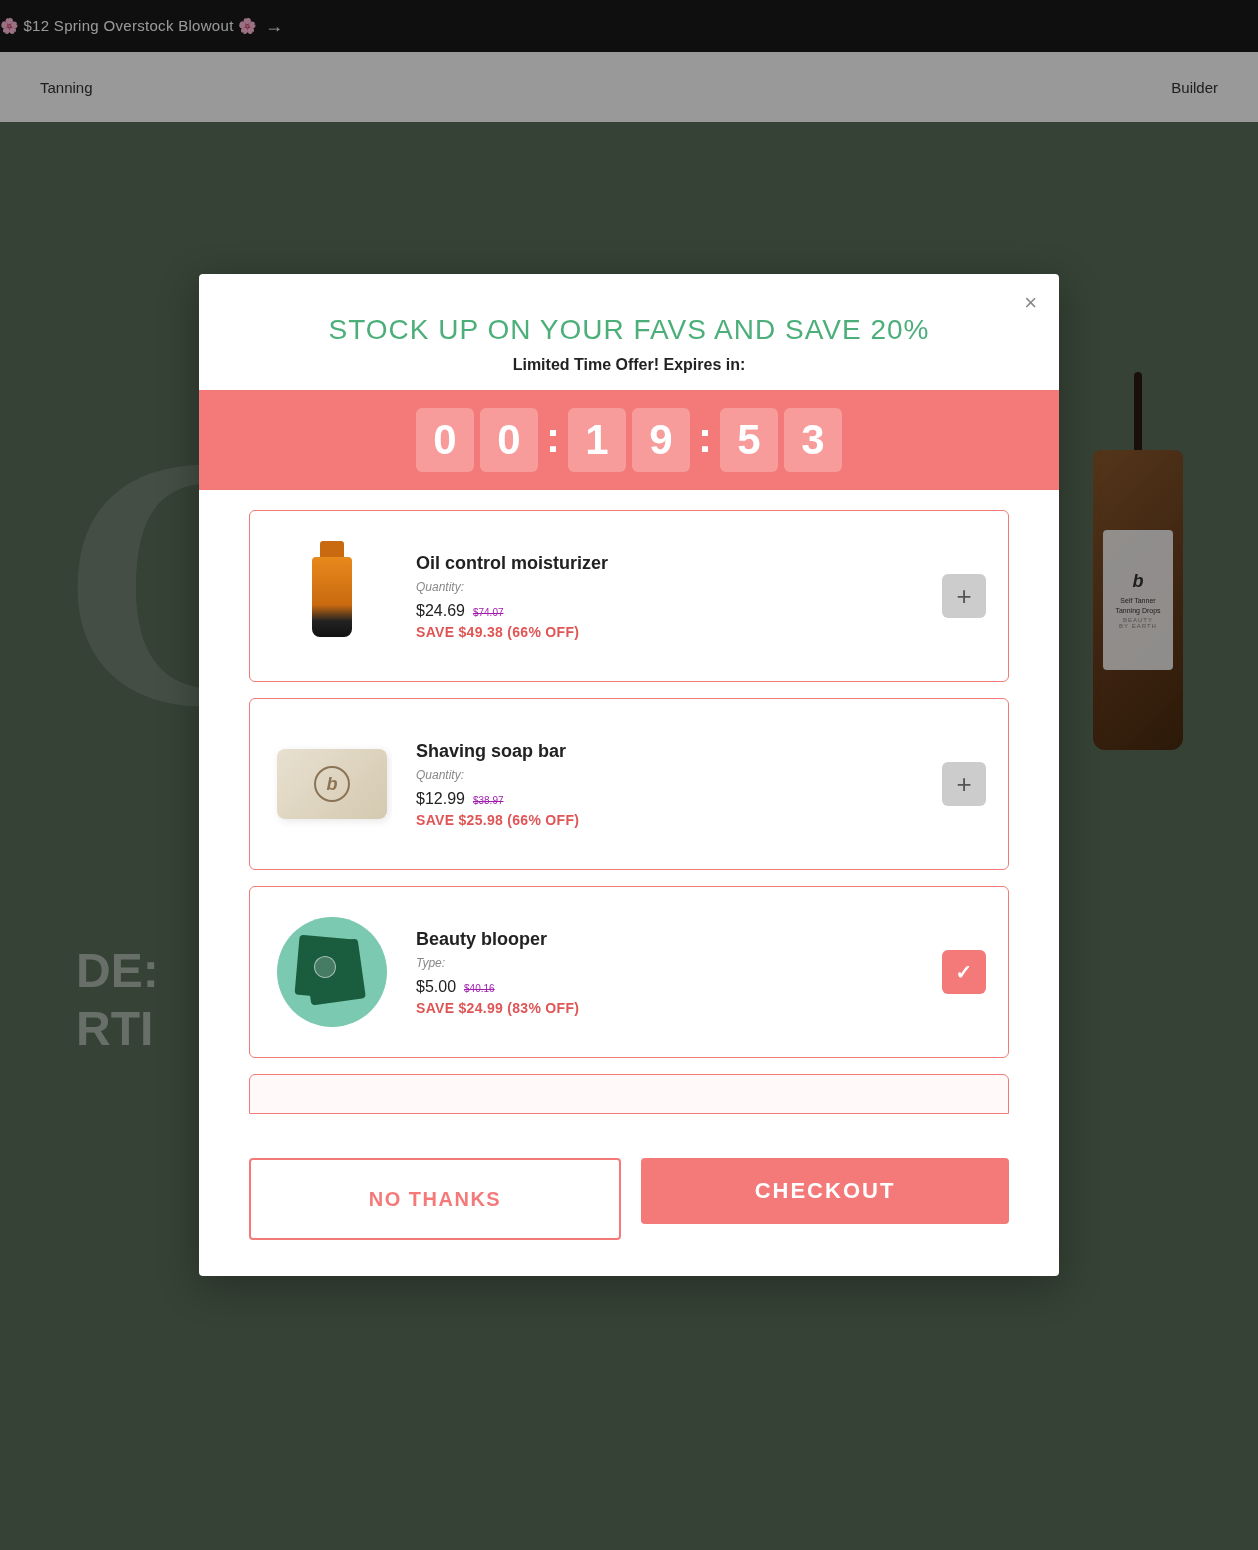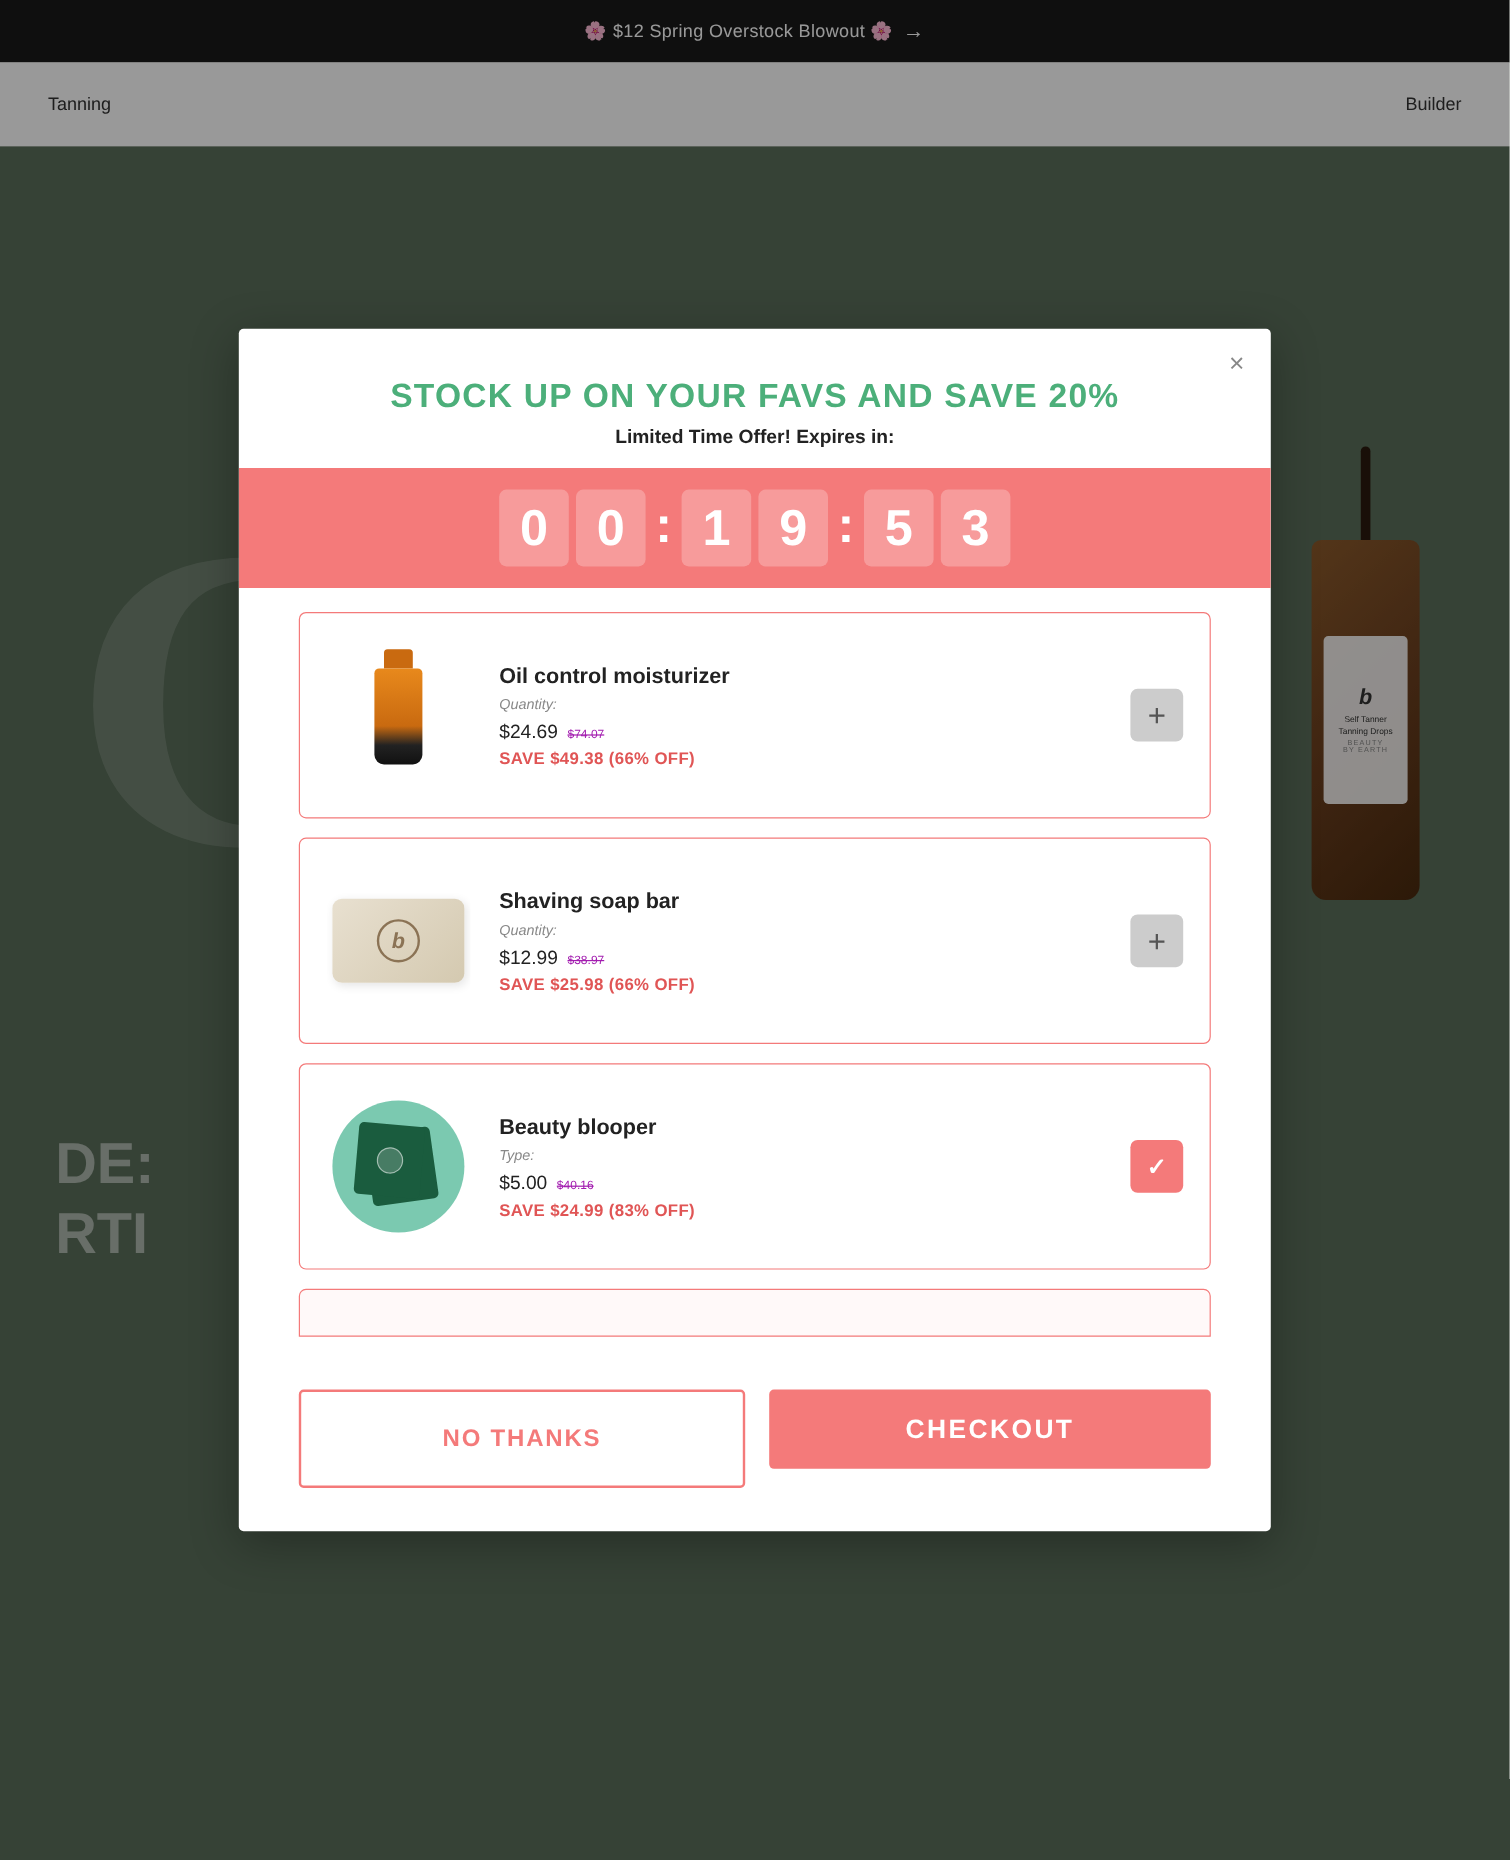--- a/index.html
+++ b/index.html
@@ -22,21 +22,20 @@
     
     .announcement-bar {
       position: absolute;
       top: 0;
       left: 0;
       right: 0;
       height: 52px;
       background: #1a1a1a;
       display: flex;
       align-items: center;
-      justify-content: center;
       gap: 8px;
       color: white;
       font-size: 15px;
       letter-spacing: 0.3px;
     }
 
     .announcement-bar .arrow {
       font-size: 18px;
     }
 
@@ -78,21 +77,21 @@
       font-size: 360px;
       font-weight: 900;
       color: rgba(255,255,255,0.15);
       line-height: 1;
       font-family: Georgia, serif;
     }
 
     
     .bg-text-code {
       position: absolute;
-      left: 46px;
+      left: 76px;
       top: 820px;
       color: rgba(255,255,255,0.5);
       font-size: 48px;
       font-weight: 700;
       line-height: 1.2;
     }
 
     
     .bottle-area {
       position: absolute;
@@ -197,21 +196,21 @@
       border: none;
     }
 
     .modal-header {
       padding: 40px 60px 0;
       text-align: center;
     }
 
     .modal-title {
       font-size: 28px;
-      font-weight: 700;
+      font-weight: 400;
       color: #4caf7a;
       text-transform: uppercase;
       letter-spacing: 1px;
       margin-bottom: 10px;
     }
 
     .modal-subtitle {
       font-size: 16px;
       font-weight: 700;
       color: #222;

